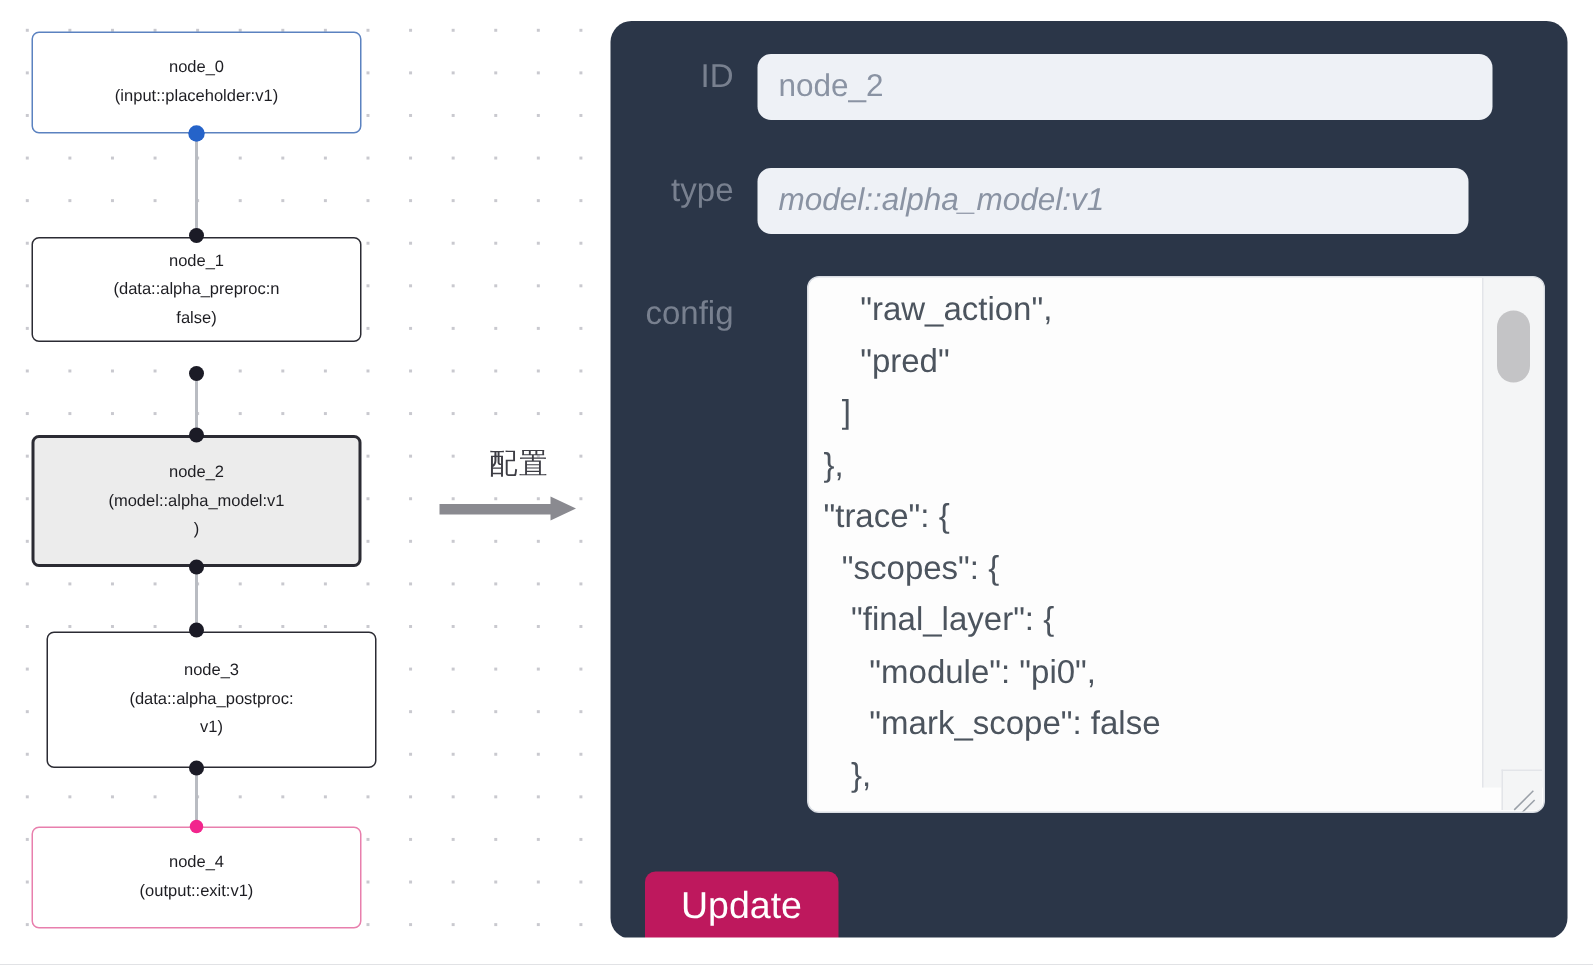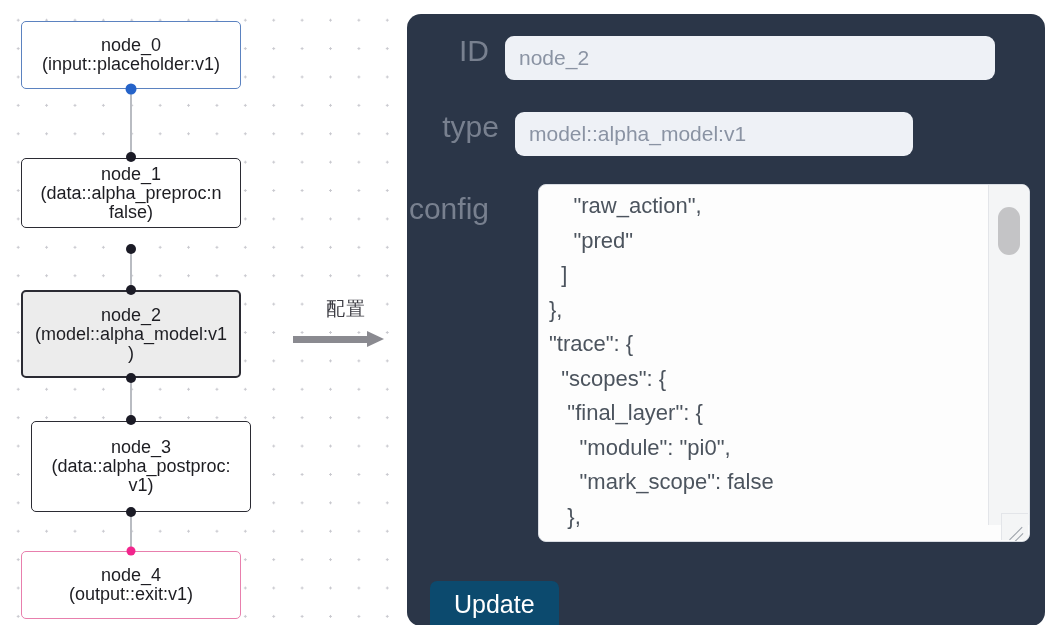--- a/index.html
+++ b/index.html
@@ -25,21 +25,21 @@
   
   .node{
     position:absolute;
     box-sizing:border-box;
     background:#ffffff;
     border:1.6px solid #2b2b33;
     border-radius:5px;
     display:flex;flex-direction:column;align-items:center;justify-content:center;
     text-align:center;
     color:#1d1d22;
-    font-size:18px;
+    font-size:11px;
     line-height:19px;
     padding:2px 6px;
   }
   .node .l1{white-space:nowrap;}
   .node .l2{word-break:break-all;}
   .node.input-node{border-color:#5b82c0;border-width:1.5px;}
   .node.output-node{border-color:#e87fad;border-width:1.6px;}
   .node.selected{background:#ececec;border-color:#2b2b33;border-width:2.2px;}
 
   
@@ -68,21 +68,21 @@
 
   
   .panel{
     position:absolute;left:407px;top:14px;width:638px;height:612px;
     background:#2b3648;border-radius:14px;
     box-sizing:border-box;
   }
   .field-row{position:absolute;display:flex;align-items:flex-start;}
   .field-label{
     width:98px;text-align:right;color:#78808f;
-    font-size:30px;line-height:30px;padding-right:16px;
+    font-size:22px;line-height:30px;padding-right:16px;
     box-sizing:border-box;
   }
   .field-input{
     box-sizing:border-box;
     background:#eef1f6;border:none;border-radius:9px;
     color:#8a93a3;font-size:21px;
     font-family:"Liberation Sans","DejaVu Sans",sans-serif;
     padding:6px 14px;
     outline:none;
   }
@@ -118,21 +118,21 @@
   }
   .resize-grip span{
     position:absolute;background:#9aa0a8;height:1.4px;transform:rotate(-45deg);
     transform-origin:center;
   }
   .resize-grip .g1{width:18px;right:3px;bottom:6px;}
   .resize-grip .g2{width:12px;right:3px;bottom:2px;}
 
   .update-btn{
     position:absolute;left:430px;top:581px;
-    background:#0c4a6e;color:#ffffff;border:none;border-radius:7px;
+    background:#be185d;color:#ffffff;border:none;border-radius:7px;
     font-size:25px;font-family:"Liberation Sans","DejaVu Sans",sans-serif;
     padding:9px 24px 14px 24px;cursor:pointer;
   }
   .bottom-mask{
     position:absolute;left:0;top:625px;width:1062px;height:18px;background:#ffffff;
   }
 </style>
 </head>
 <body>
 
@@ -190,23 +190,23 @@
     </div>
   </div>
 
   <div class="panel">
 
     <div class="field-row" style="left:0;top:22px;">
       <div class="field-label">ID</div>
       <input class="field-input" style="width: 490px; height: 44px;" value="node_2">
     </div>
 
-    <div class="field-row" style="left:10px;top:98px;">
+    <div class="field-row" style="left:0;top:98px;">
       <div class="field-label">type</div>
-      <input class="field-input" style="width: 398px; height: 44px;" value="model::alpha_model:v1">
+      <input class="field-input" style="width: 474px; height: 44px; font-style: italic;" value="model::alpha_model:v1">
     </div>
 
     <div class="field-row" style="left:0;top:180px;">
       <div class="field-label">config</div>
     </div>
 
     <button class="update-btn" style="left:23px;top:567px;">Update</button>
   </div>
 
   <div class="config-wrap">

